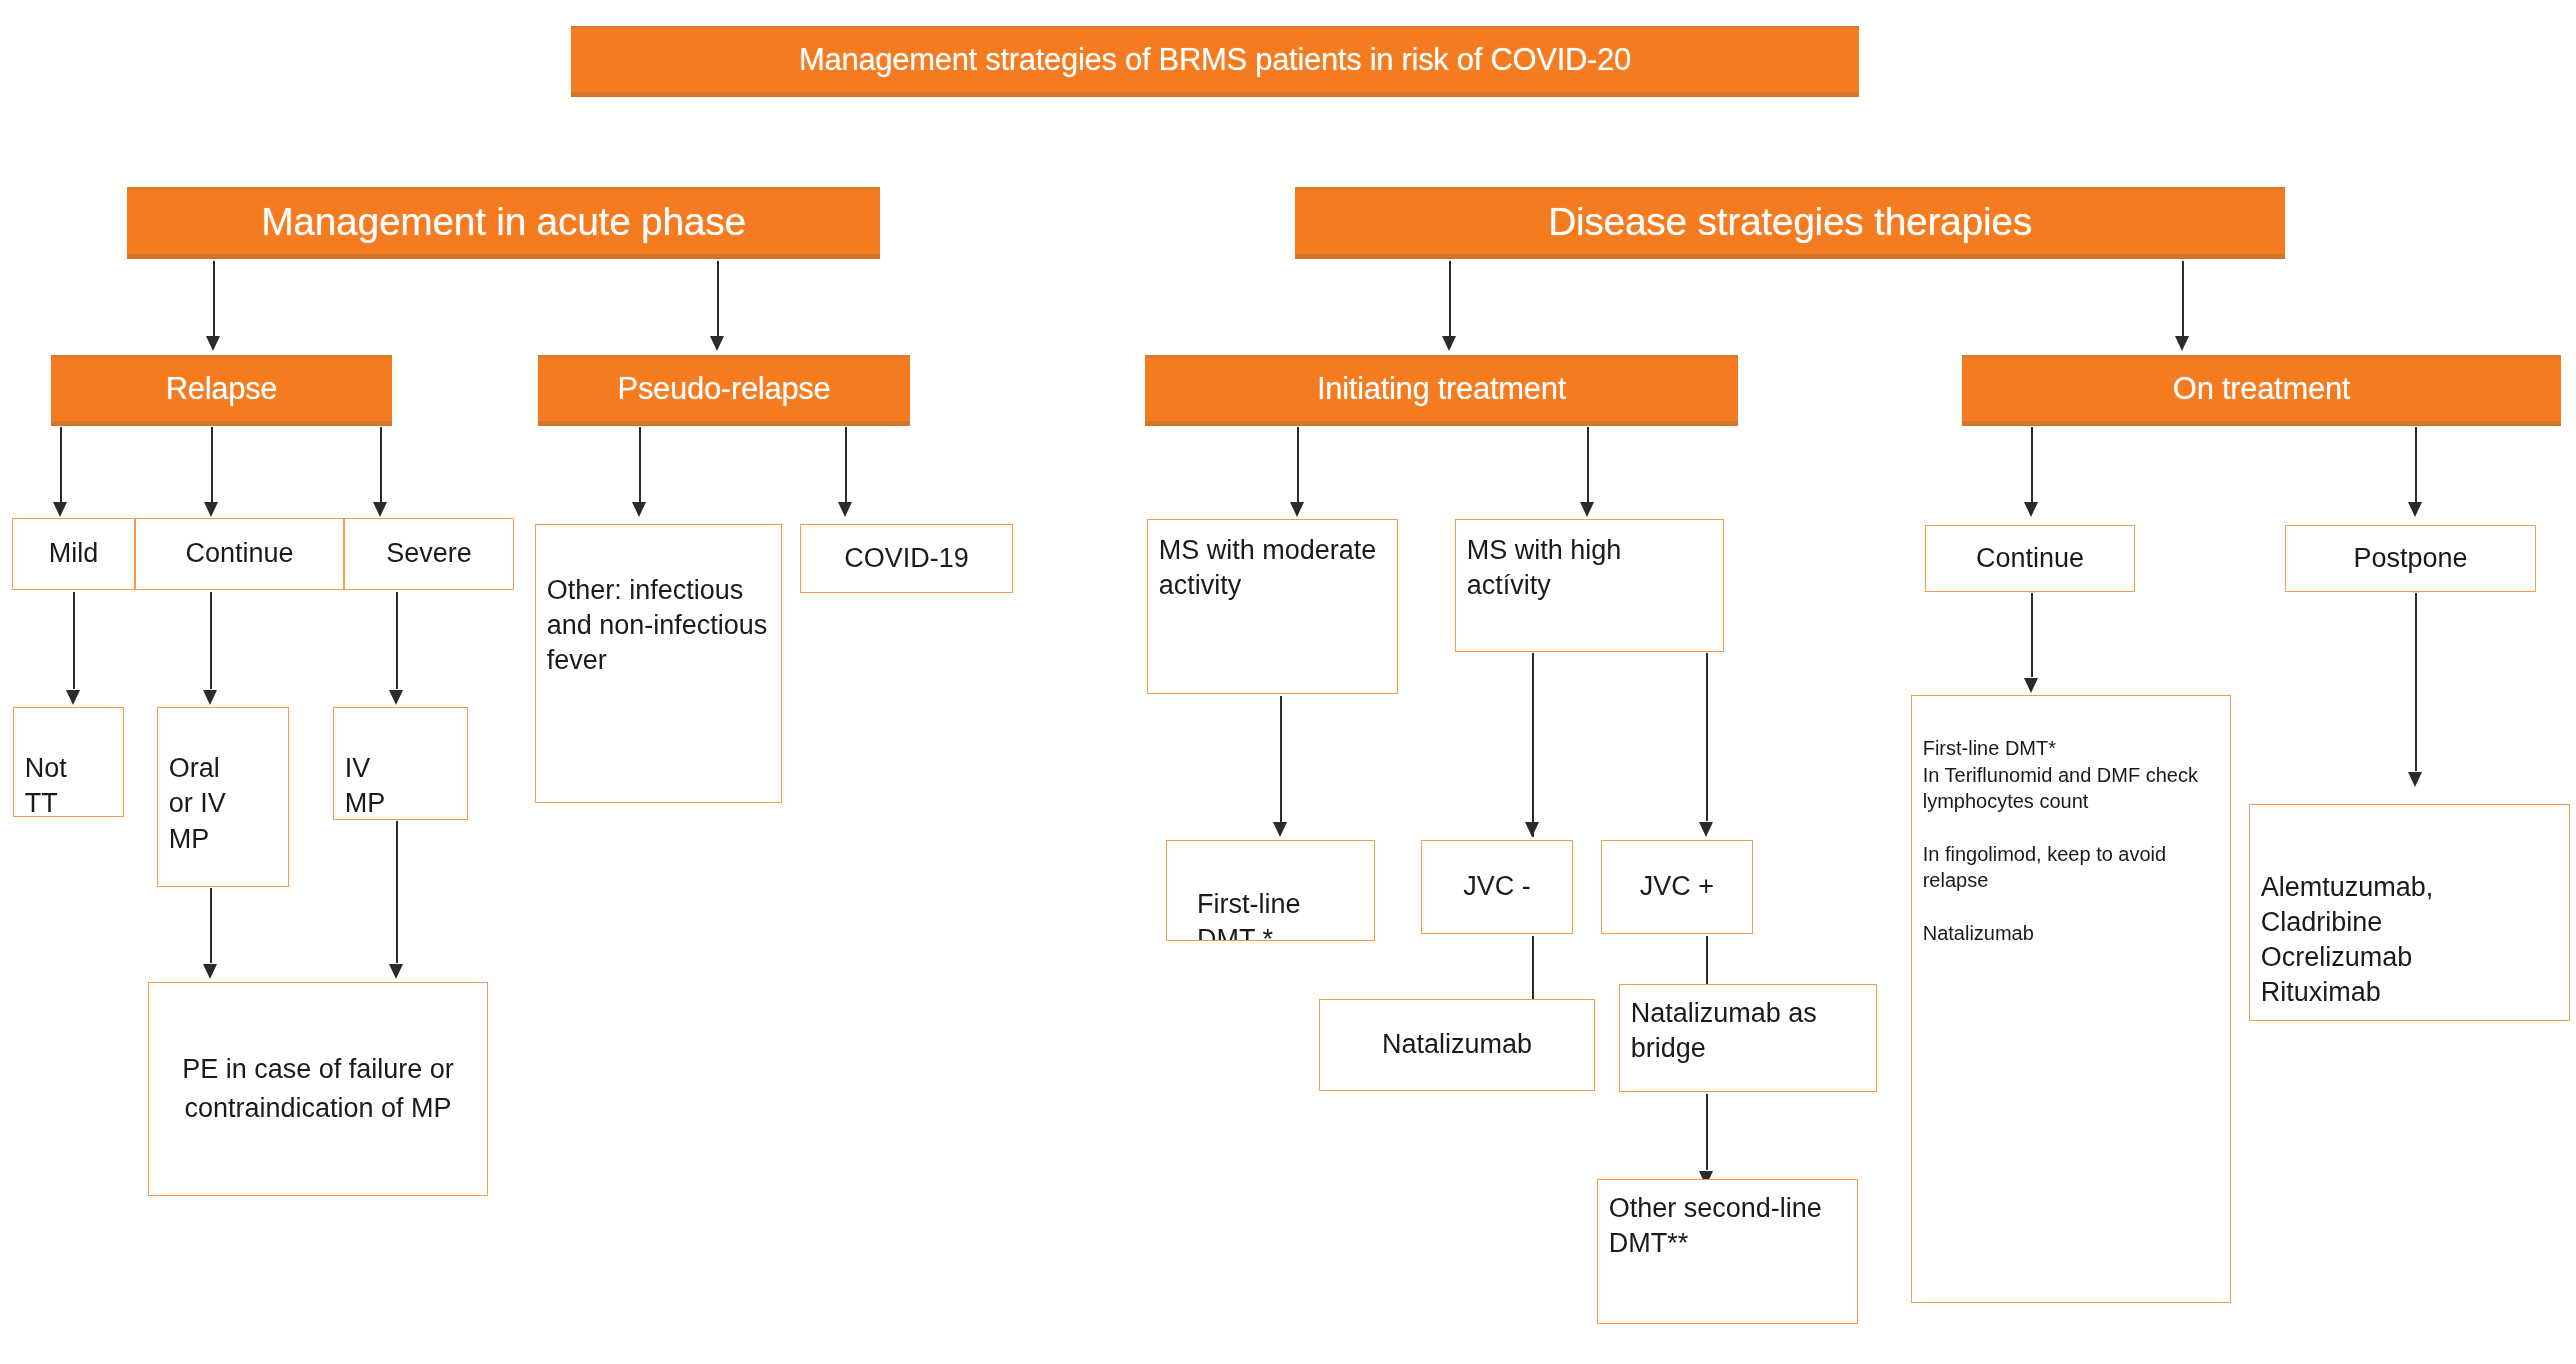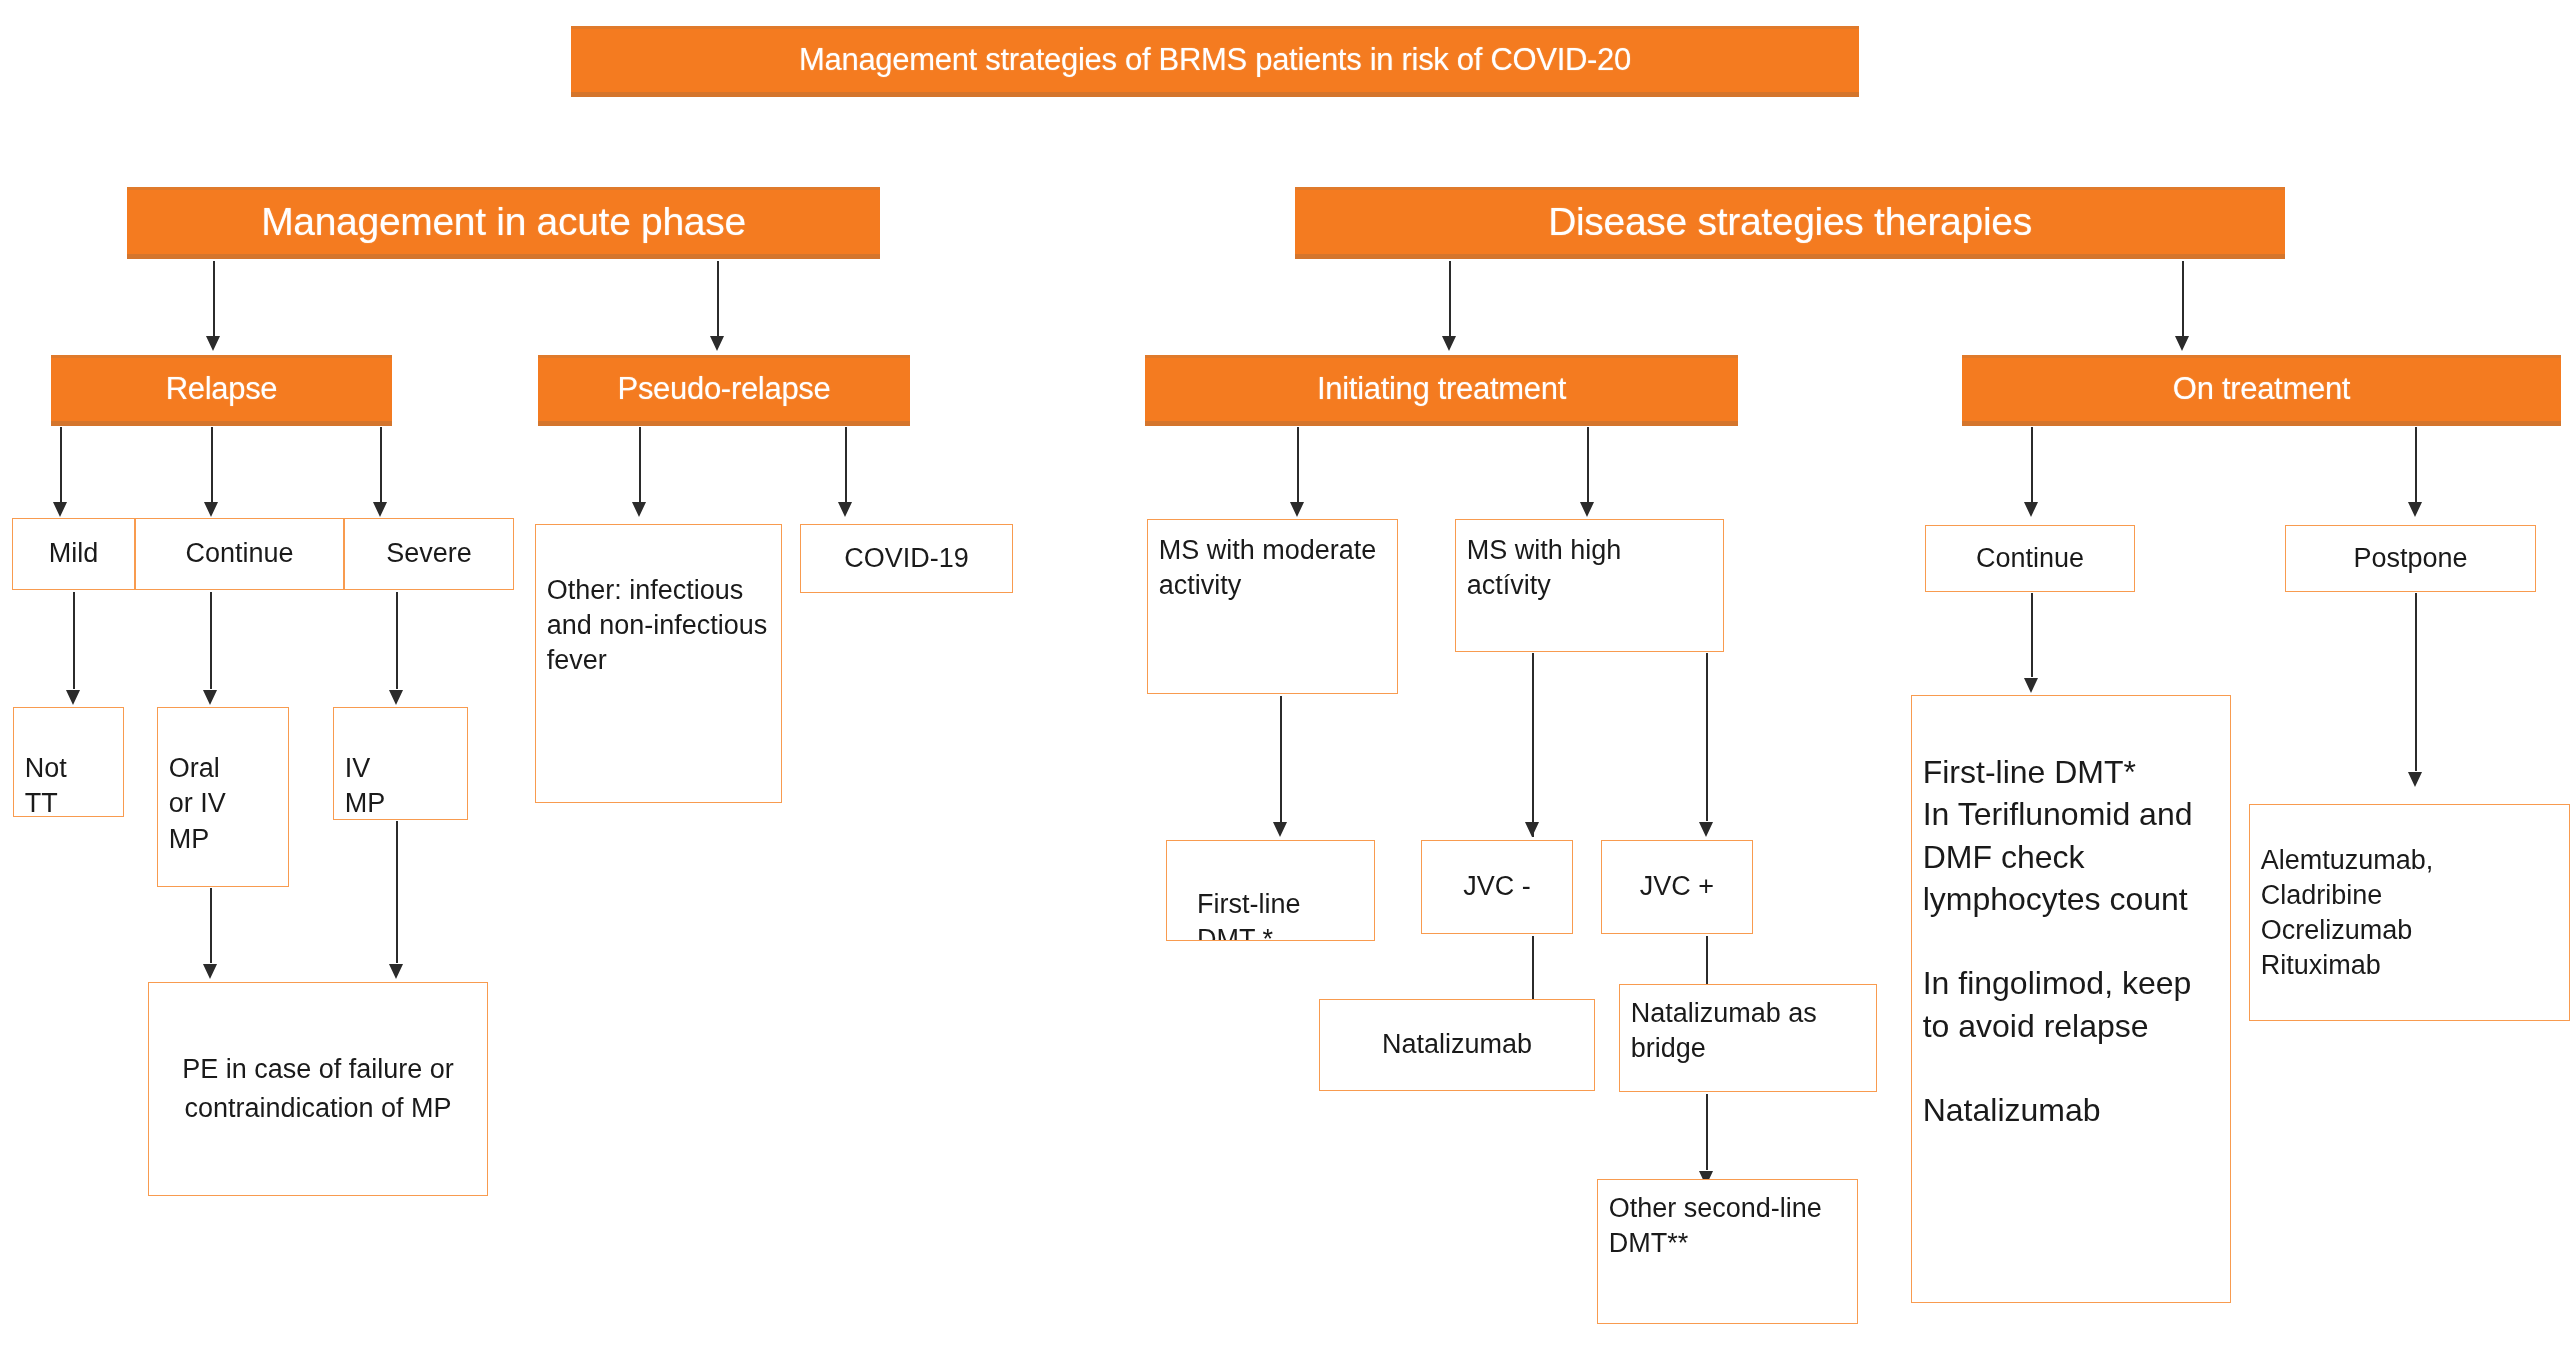--- a/index.html
+++ b/index.html
@@ -55,21 +55,21 @@
     border-left:7.7px solid transparent;
     border-right:7.7px solid transparent;
     border-top:15.4px solid #2b2b2b;
   }
   .plain{ position:absolute; width:2.4px; background:#2b2b2b; }
 
   .t-title{ font-size:31px; }
   .t-hdr2{ font-size:39px; }
   .t-hdr3{ font-size:31px; }
   .t-box{ font-size:27px; }
-  .t-boxsm{ font-size:32px; }
+  .t-boxsm{ font-size:20px; }
 </style>
 </head>
 <body>
 
 <div id="stage">
 
   <div class="hdr t-title" style="left:571px; top:26px; width:1288px; height:71px;">
     <span>Management strategies of BRMS patients in risk of COVID-20</span>
   </div>
 
@@ -283,21 +283,21 @@
 
 In fingolimod, keep to avoid relapse
 
 Natalizumab</span>
   </div>
 
   <div class="arrow" style="left:2407px; top:593px; width:18px; height:194px;">
     <div class="shaft" style="height:178px;"></div>
       <div class="head"></div>
   </div>
-  <div class="box lft pad t-box" style="left:2249px; top:804px; width:321px; height:217px; padding-top:3px; white-space:pre-line;">
+  <div class="box lft pad t-box" style="left:2249px; top:804px; width:321px; height:217px; padding-top:30px; white-space:pre-line;">
     <span>Alemtuzumab,
 Cladribine
 Ocrelizumab
 Rituximab</span>
   </div>
 
 </div>
 
 
 </body></html>

